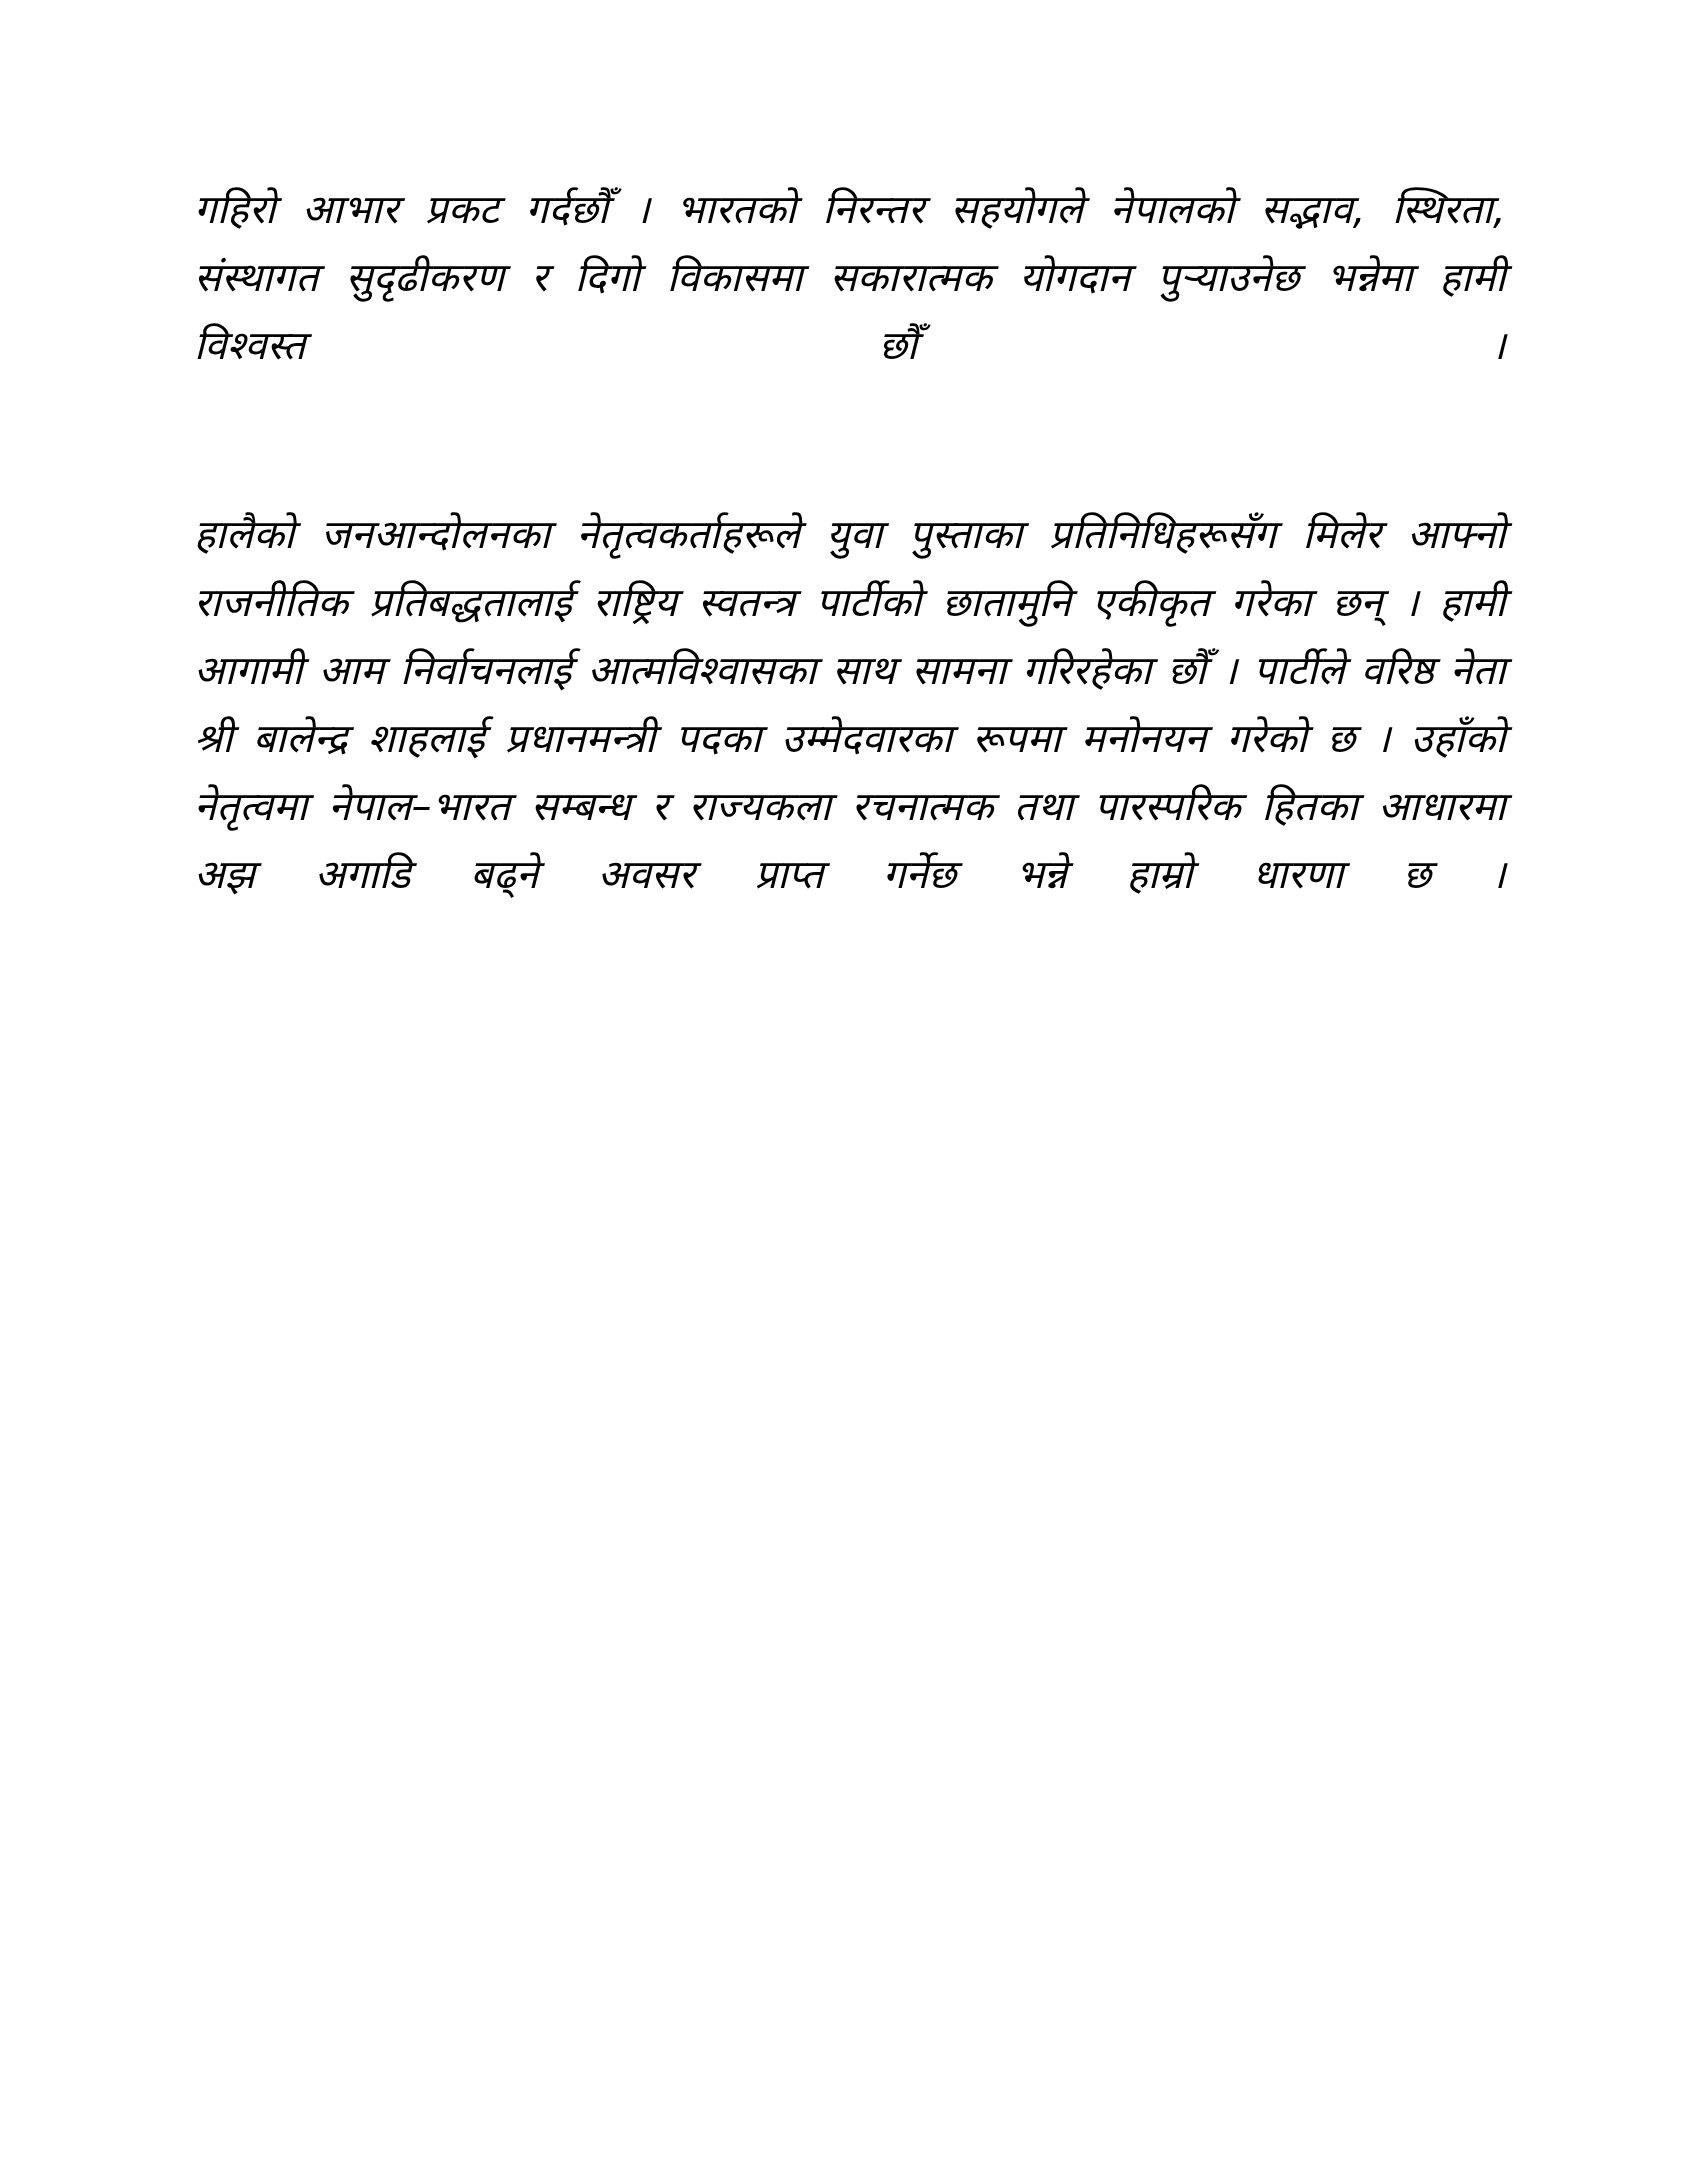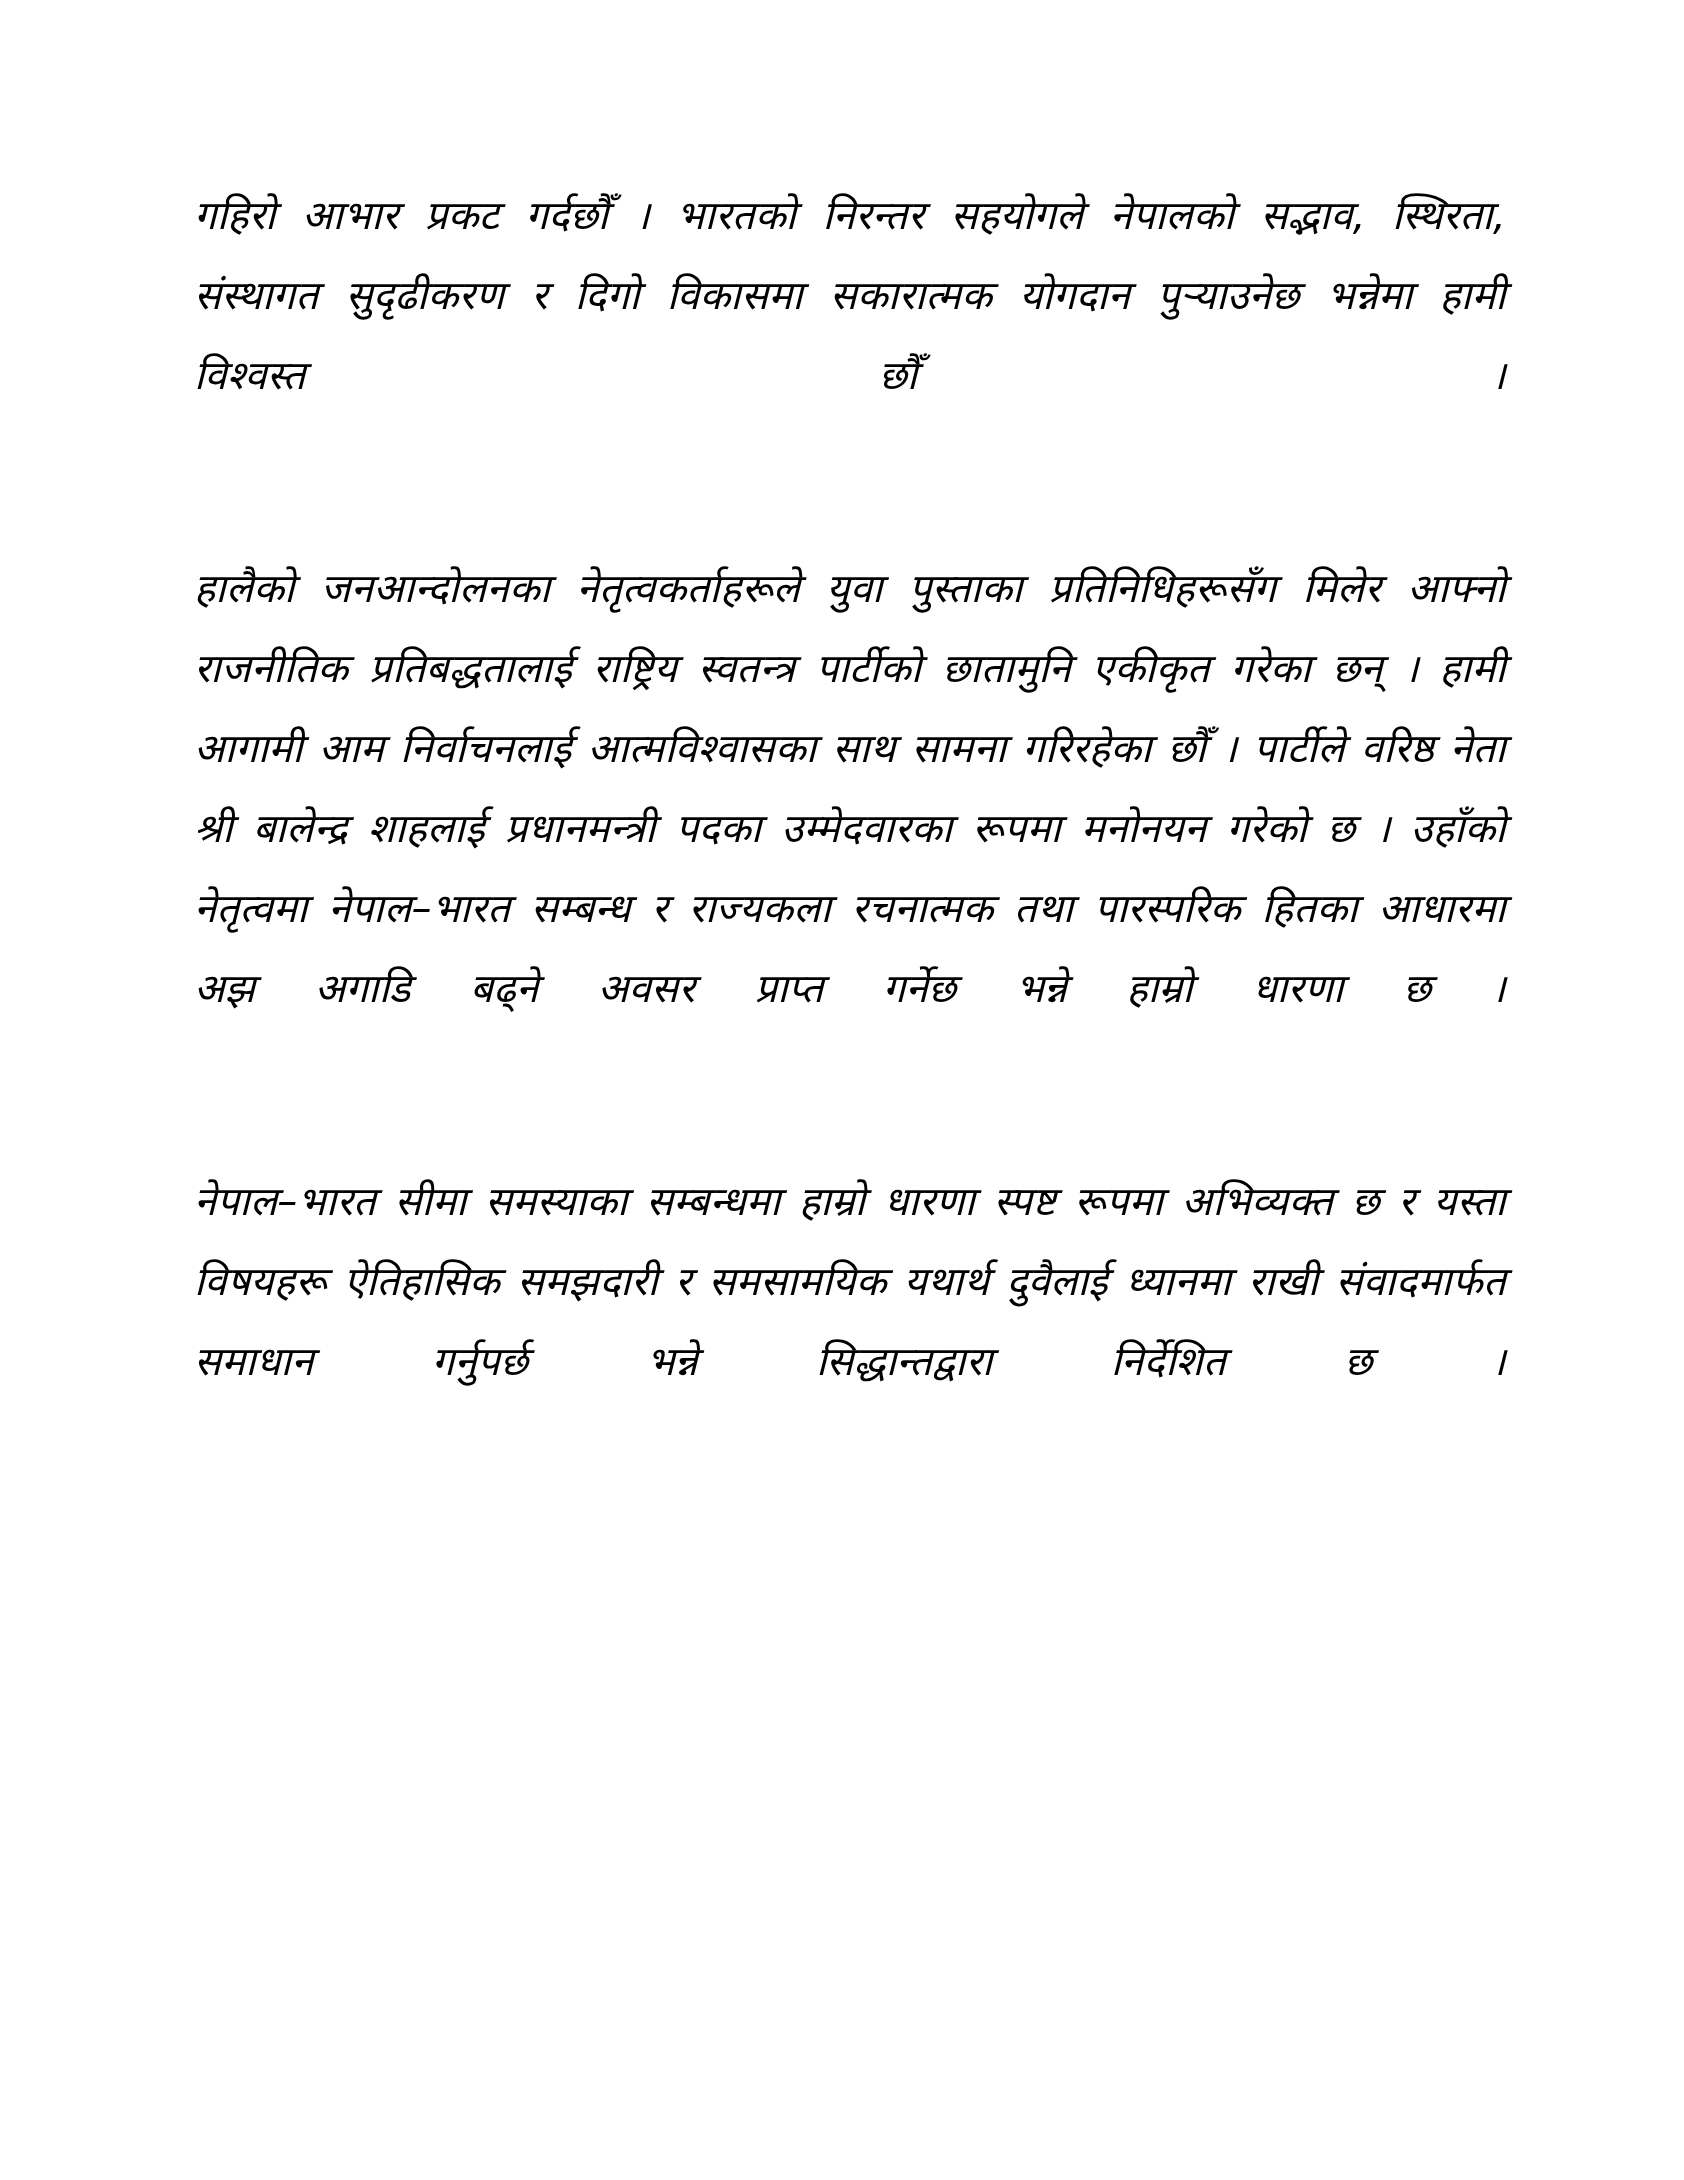--- a/index.html
+++ b/index.html
@@ -19,21 +19,21 @@
   .content {
     position: absolute;
     left: 194px;
     top: 175px;
     width: 1312px;
   }
   .para {
     font-family: "DejaVu Sans", "Liberation Sans", sans-serif;
     font-style: italic;
     font-size: 40px;
-    line-height: 80px;
+    line-height: 68px;
     color: #000000;
     text-align: justify;
     text-justify: inter-word;
     margin: 0 0 53px 0;
     letter-spacing: 0.3px;
     word-spacing: 1.7px;
     font-weight: 400;
   }
   .para:last-child {
     margin-bottom: 0;
@@ -49,17 +49,16 @@
 <body>
 
 <div class="page">
   <div class="content">
 
     <p class="para">गहिरो आभार प्रकट गर्दछौँ । भारतको निरन्तर सहयोगले नेपालको सद्भाव, स्थिरता, संस्थागत सुदृढीकरण र दिगो विकासमा सकारात्मक योगदान पुर्‍याउनेछ भन्नेमा हामी विश्वस्त छौँ ।</p>
 
     <p class="para">हालैको जनआन्दोलनका नेतृत्वकर्ताहरूले युवा पुस्ताका प्रतिनिधिहरूसँग मिलेर आफ्नो राजनीतिक प्रतिबद्धतालाई राष्ट्रिय स्वतन्त्र पार्टीको छातामुनि एकीकृत गरेका छन् । हामी आगामी आम निर्वाचनलाई आत्मविश्वासका साथ सामना गरिरहेका छौँ । पार्टीले वरिष्ठ नेता श्री बालेन्द्र शाहलाई प्रधानमन्त्री पदका उम्मेदवारका रूपमा मनोनयन गरेको छ । उहाँको नेतृत्वमा नेपाल–भारत सम्बन्ध र राज्यकला रचनात्मक तथा पारस्परिक हितका आधारमा अझ अगाडि बढ्ने अवसर प्राप्त गर्नेछ भन्ने हाम्रो धारणा छ ।</p>
 
 
-    <p class="para">नेपाल–भारत सीमा समस्याका सम्बन्धमा हाम्रो धारणा स्पष्ट रूपमा अभिव्यक्त छ र यस्ता विषयहरू ऐतिहासिक समझदारी र समसामयिक यथार्थ दुवैलाई ध्यानमा राखी संवादमार्फत समाधान गर्नुपर्छ भन्ने सिद्धान्तद्वारा निर्देशित छ ।</p>
 
   </div>
 </div>
 
 
 </body></html>

